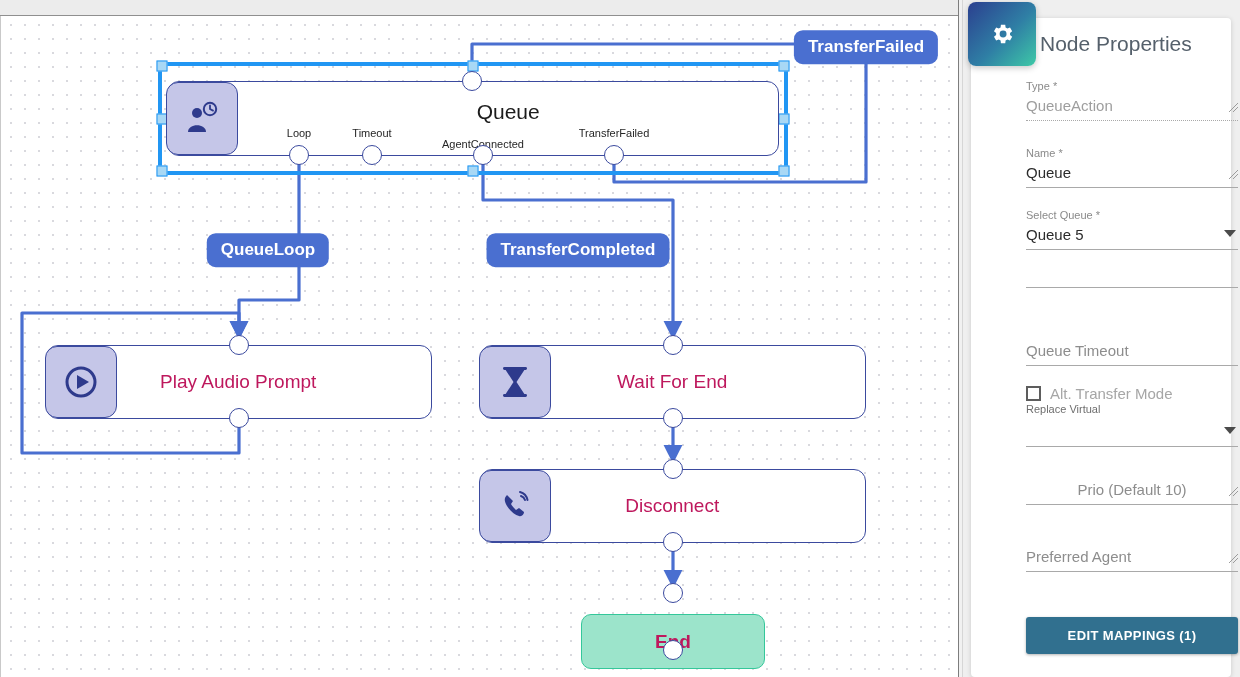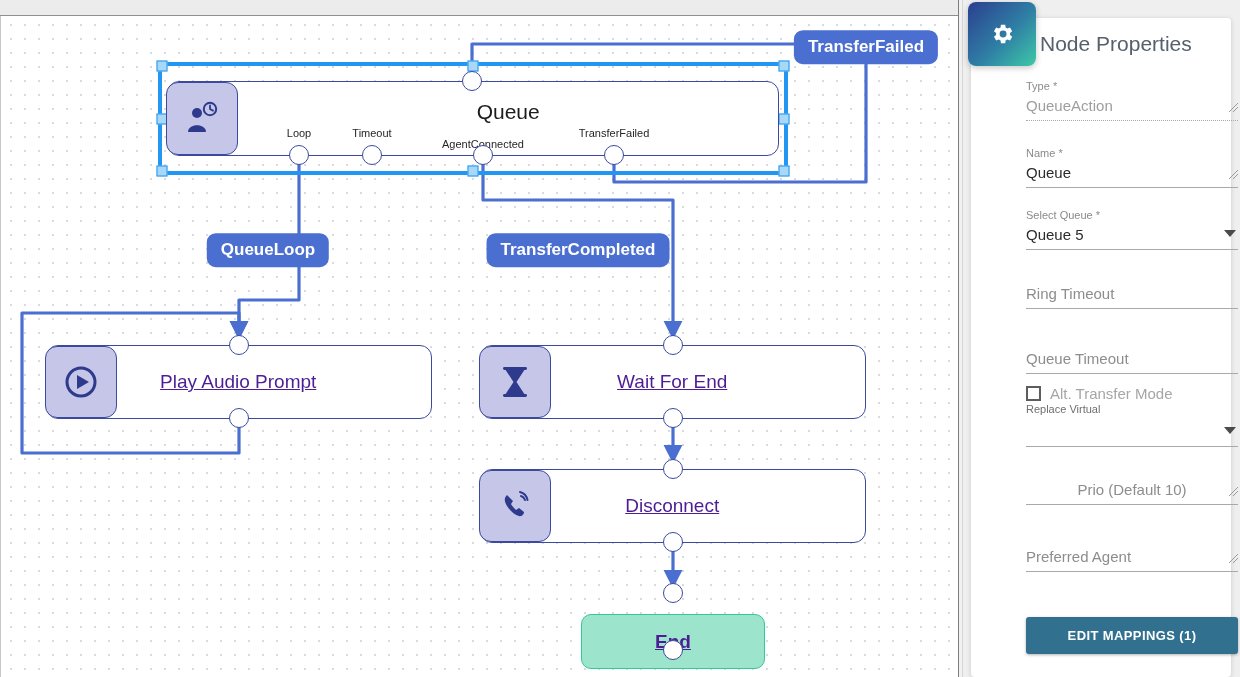--- a/index.html
+++ b/index.html
@@ -44,23 +44,22 @@
     width: 72px; height: 100%;
     background: #c5c6e8;
     border: 1.6px solid #3b4a9e;
     border-radius: 12px;
     margin-left: -1.6px;
     display: flex; align-items: center; justify-content: center;
     flex: 0 0 72px;
   }
   .node .node-title {
     flex: 1; text-align: center;
-    font-size: 19px; color: #4c1d95;
+    font-size: 19px; color: #be185d;
     padding-right: 72px;
-    text-decoration: underline;
   }
   .node.end-node {
     background: #9ce4cb; border: 1.6px solid #34c79a; border-radius: 10px;
     justify-content: center;
   }
   .node.end-node .node-title { font-weight: bold; font-size: 19px; padding-right: 0; }
 
   
   #node-queue {
     flex-direction: row;
@@ -350,25 +349,24 @@
   <div class="field" style="top:209px;">
     <span class="field-label">Select Queue *</span>
     <div style="position:relative;">
       <div class="field-value">Queue 5</div>
       <div class="caret"></div>
     </div>
     <div class="underline"></div>
   </div>
 
   <div class="field" style="top:283px;">
-    <div class="field-value placeholder">Ring Timeout</div>
-    <div class="underline"></div>
-  </div>
-
-  <div class="field" style="top:340px;margin-top:8px;">
+    <div class="underline"></div>
+  </div>
+
+  <div class="field" style="top:340px;">
     <div class="field-value placeholder">Queue Timeout</div>
     <div class="underline"></div>
   </div>
 
   <div class="field" style="top:385px;">
     <div class="checkbox-row">
       <span class="checkbox"></span>
       <span class="checkbox-label">Alt. Transfer Mode</span>
     </div>
     <div class="sub-label">Replace Virtual</div>

